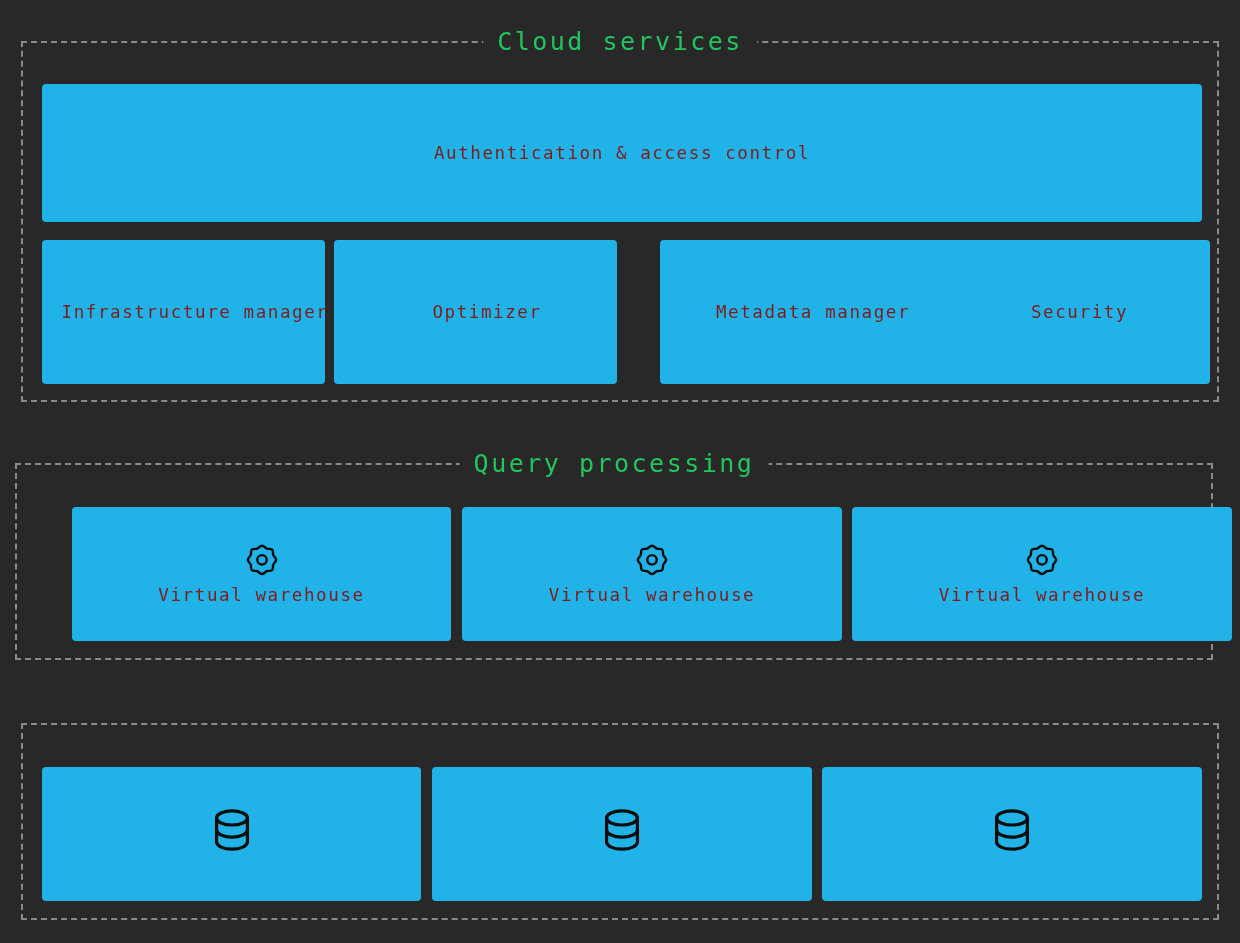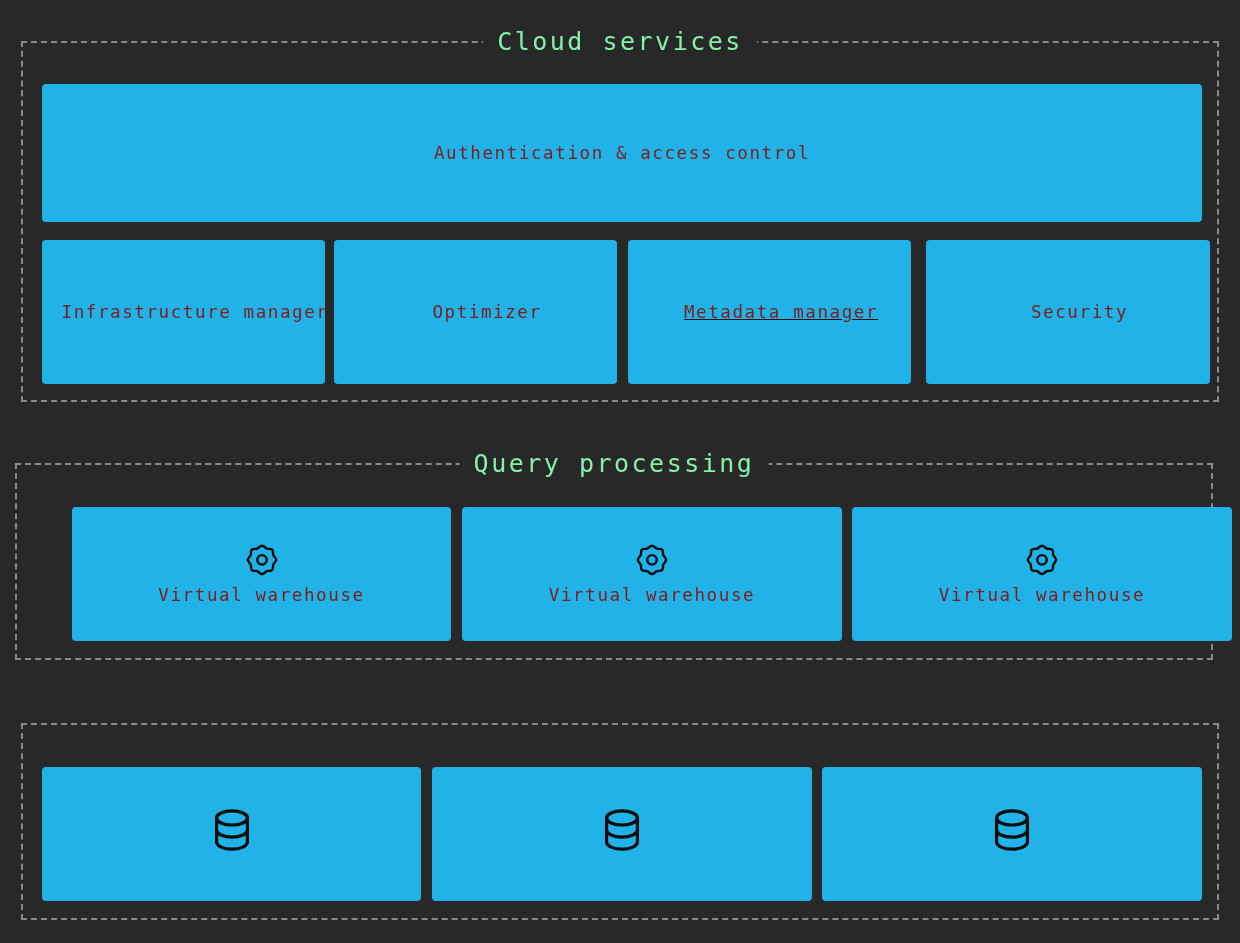--- a/index.html
+++ b/index.html
@@ -31,21 +31,21 @@
     box-sizing: border-box;
     background: transparent;
   }
 
   .group-title {
     position: absolute;
     top: -16px;
     left: 50%;
     transform: translateX(-50%);
     background: #282828;
-    color: #86efac;
+    color: #22c55e;
     font-size: 25px;
     line-height: 30px;
     letter-spacing: 2.5px;
     padding: 0 14px;
     white-space: nowrap;
     font-family: "DejaVu Sans Mono", "Liberation Mono", monospace;
   }
 
   
   .node {
@@ -86,21 +86,21 @@
   }
   #node-auth {
     left: 19px;
     top: 41px;
     width: 1160px;
     height: 138px;
   }
   .cs-row2 { top: 197px; height: 144px; padding-left: 23px; }
   #node-infrastructure-manager { left: 19px;  width: 283px; }
   #node-optimizer             { left: 311px; width: 283px; }
-  #node-metadata-manager      { left: 605px; width: 283px; text-decoration: underline; }
+  #node-metadata-manager      { left: 637px; width: 283px; }
   #node-security              { left: 903px; width: 284px; }
 
   
   #group-query-processing {
     left: 15px;
     top: 463px;
     width: 1198px;
     height: 197px;
   }
   .qp-node { top: 42px; height: 134px; margin-left: 36px; }

